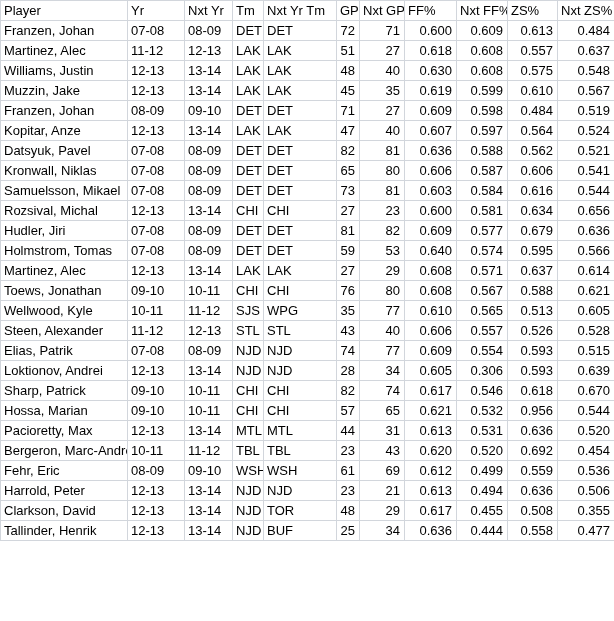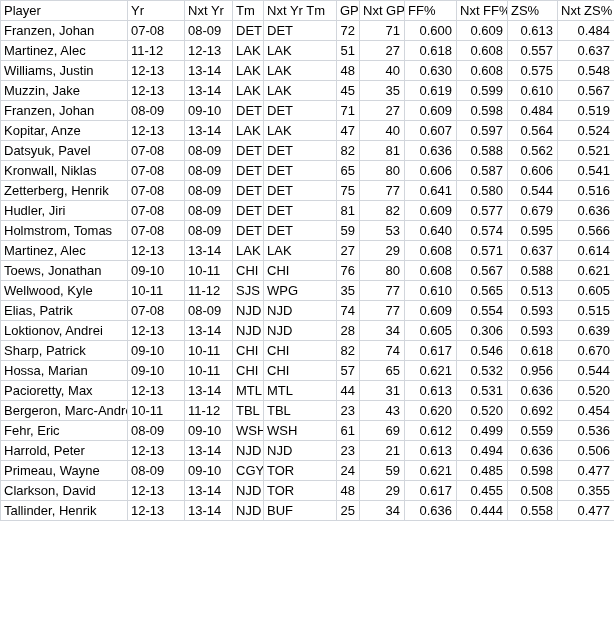--- a/index.html
+++ b/index.html
@@ -181,31 +181,44 @@
           <td>DET</td>
           <td>DET</td>
           <td class="num">65</td>
           <td class="num">80</td>
           <td class="num">0.606</td>
           <td class="num">0.587</td>
           <td class="num">0.606</td>
           <td class="num">0.541</td>
         </tr>
         <tr>
-          <td>Zetterberg, Henrik</td>
-          <td>07-08</td>
-          <td>08-09</td>
-          <td>DET</td>
-          <td>DET</td>
-          <td class="num">75</td>
-          <td class="num">77</td>
-          <td class="num">0.641</td>
-          <td class="num">0.580</td>
+          <td>Samuelsson, Mikael</td>
+          <td>07-08</td>
+          <td>08-09</td>
+          <td>DET</td>
+          <td>DET</td>
+          <td class="num">73</td>
+          <td class="num">81</td>
+          <td class="num">0.603</td>
+          <td class="num">0.584</td>
+          <td class="num">0.616</td>
           <td class="num">0.544</td>
-          <td class="num">0.516</td>
+        </tr>
+        <tr>
+          <td>Rozsival, Michal</td>
+          <td>12-13</td>
+          <td>13-14</td>
+          <td>CHI</td>
+          <td>CHI</td>
+          <td class="num">27</td>
+          <td class="num">23</td>
+          <td class="num">0.600</td>
+          <td class="num">0.581</td>
+          <td class="num">0.634</td>
+          <td class="num">0.656</td>
         </tr>
         <tr>
           <td>Hudler, Jiri</td>
           <td>07-08</td>
           <td>08-09</td>
           <td>DET</td>
           <td>DET</td>
           <td class="num">81</td>
           <td class="num">82</td>
           <td class="num">0.609</td>
@@ -259,20 +272,33 @@
           <td>SJS</td>
           <td>WPG</td>
           <td class="num">35</td>
           <td class="num">77</td>
           <td class="num">0.610</td>
           <td class="num">0.565</td>
           <td class="num">0.513</td>
           <td class="num">0.605</td>
         </tr>
         <tr>
+          <td>Steen, Alexander</td>
+          <td>11-12</td>
+          <td>12-13</td>
+          <td>STL</td>
+          <td>STL</td>
+          <td class="num">43</td>
+          <td class="num">40</td>
+          <td class="num">0.606</td>
+          <td class="num">0.557</td>
+          <td class="num">0.526</td>
+          <td class="num">0.528</td>
+        </tr>
+        <tr>
           <td>Elias, Patrik</td>
           <td>07-08</td>
           <td>08-09</td>
           <td>NJD</td>
           <td>NJD</td>
           <td class="num">74</td>
           <td class="num">77</td>
           <td class="num">0.609</td>
           <td class="num">0.554</td>
           <td class="num">0.593</td>
@@ -363,33 +389,20 @@
           <td>NJD</td>
           <td>NJD</td>
           <td class="num">23</td>
           <td class="num">21</td>
           <td class="num">0.613</td>
           <td class="num">0.494</td>
           <td class="num">0.636</td>
           <td class="num">0.506</td>
         </tr>
         <tr>
-          <td>Primeau, Wayne</td>
-          <td>08-09</td>
-          <td>09-10</td>
-          <td>CGY</td>
-          <td>TOR</td>
-          <td class="num">24</td>
-          <td class="num">59</td>
-          <td class="num">0.621</td>
-          <td class="num">0.485</td>
-          <td class="num">0.598</td>
-          <td class="num">0.477</td>
-        </tr>
-        <tr>
           <td>Clarkson, David</td>
           <td>12-13</td>
           <td>13-14</td>
           <td>NJD</td>
           <td>TOR</td>
           <td class="num">48</td>
           <td class="num">29</td>
           <td class="num">0.617</td>
           <td class="num">0.455</td>
           <td class="num">0.508</td>

